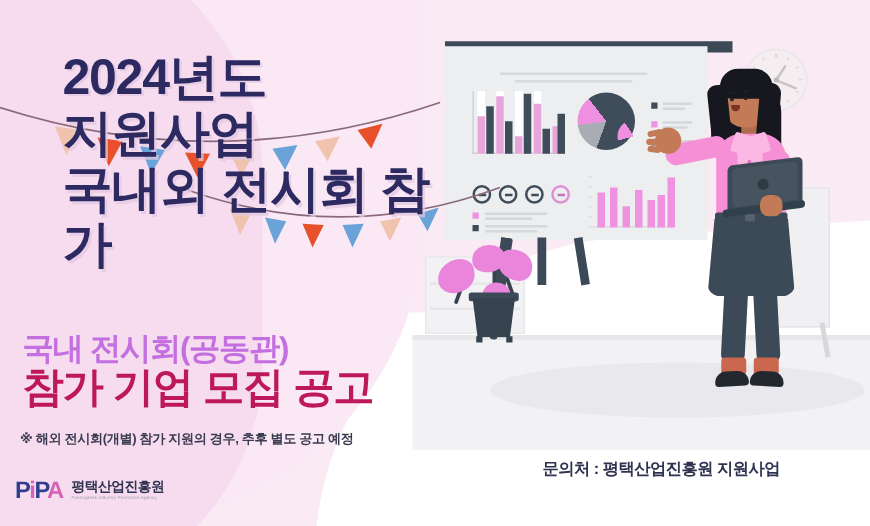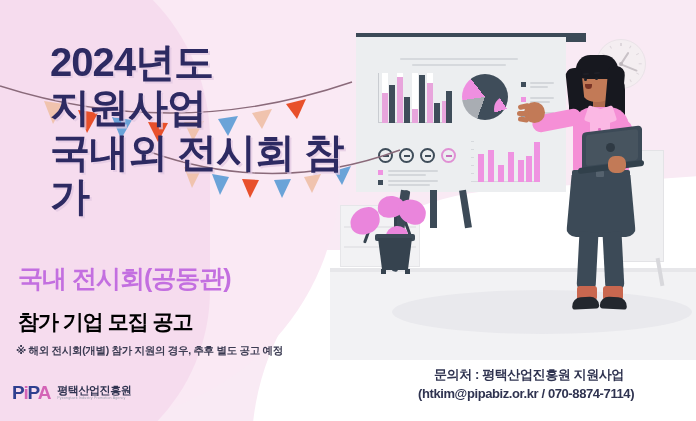--- a/index.html
+++ b/index.html
@@ -218,22 +218,22 @@
     font-size:40px;font-weight:bold;line-height:1.12;color:#2d2a62;
     letter-spacing:-1px;text-shadow:2px 2px 0 rgba(225,200,225,.75);
     font-family:"Liberation Sans","DejaVu Sans",sans-serif;
   }
   .headline span{display:block;margin-left:36px;}
   .sub1{
     position:absolute;left:18px;top:262px;
     font-size:25px;font-weight:bold;color:#c36fe0;letter-spacing:-1px;
   }
   .sub2{
-    position:absolute;left:18px;top:308px;
-    font-size:21px;font-weight:bold;color:#000000;letter-spacing:-1px;
+    position:absolute;left:18px;top:288px;
+    font-size:33px;font-weight:bold;color:#be185d;letter-spacing:-1px;
   }
   .note{
     position:absolute;left:16px;top:344px;
     font-size:10.5px;font-weight:bold;color:#3b3b52;letter-spacing:-.3px;
   }
   .period{
     position:absolute;left:392px;top:310px;
     font-size:20px;font-weight:bold;color:#2d2a62;letter-spacing:-.5px;
   }
   .contact1{
@@ -455,21 +455,20 @@
     <span>2024년도</span>
     <span>지원사업</span>
     <span>국내외 전시회 참가</span>
   </div>
 
   <div class="sub1">국내 전시회(공동관)</div>
   <div class="sub2">참가 기업 모집 공고</div>
   <div class="note">※ 해외 전시회(개별) 참가 지원의 경우, 추후 별도 공고 예정</div>
 
   <div class="contact1">문의처 : 평택산업진흥원 지원사업</div>
-  <div class="contact2">(htkim@pipabiz.or.kr / 070-8874-7114)</div>
 
   <div class="logo">
     <div class="logo-mark"><span>P</span><span class="i">i</span><span>P</span><span class="a">A</span></div>
     <div class="logo-text">
       <div class="logo-ko">평택산업진흥원</div>
       <div class="logo-en">Pyeongtaek Industry Promotion Agency</div>
     </div>
   </div>
 
 </div>

